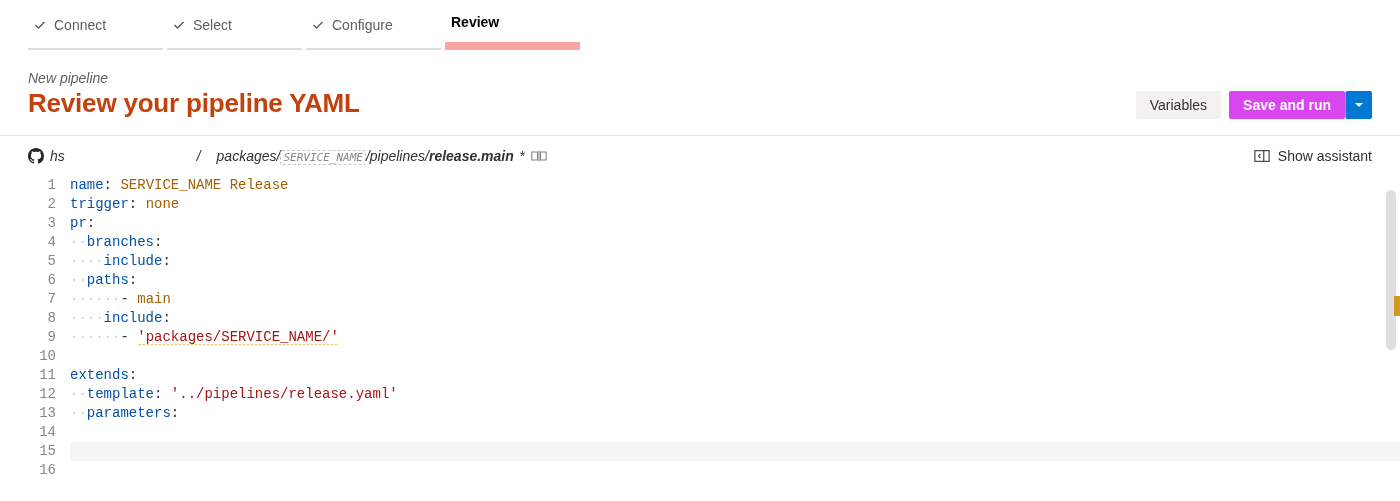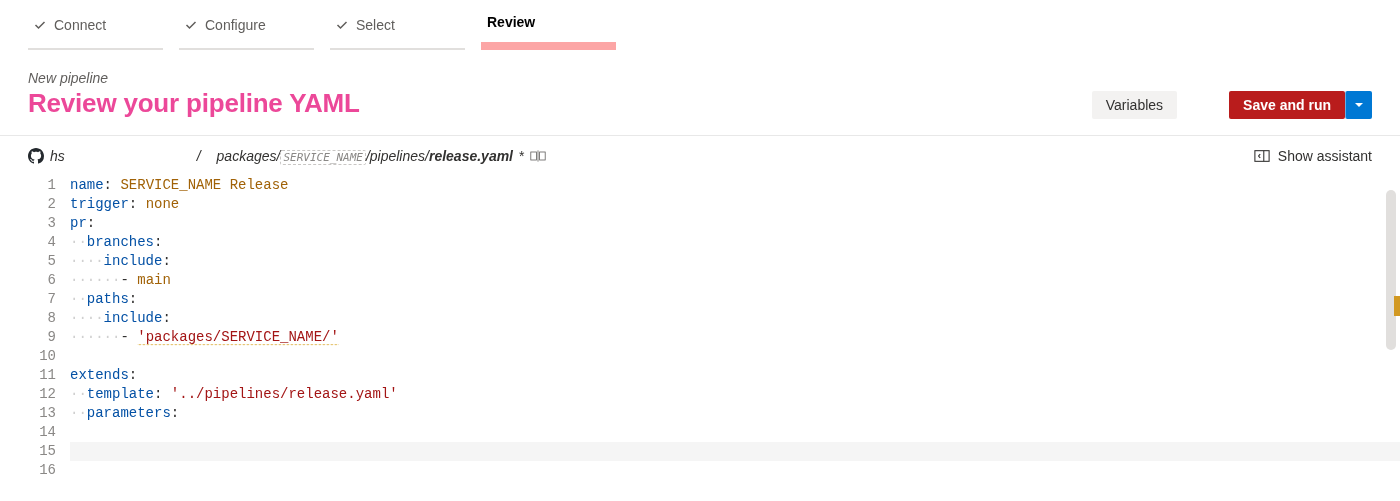--- a/index.html
+++ b/index.html
@@ -6,21 +6,21 @@
     body {
       font-family: -apple-system, BlinkMacSystemFont, "Segoe UI", Helvetica, Arial, sans-serif;
       background: #fff;
       color: #323130;
       width: 1400px;
     }
 
     
     .stepper {
       display: flex;
-      gap: 16px;
+      gap: 4px;
       padding: 0 28px;
       margin-top: 8px;
       border-bottom: 0;
     }
     .step {
       display: flex;
       align-items: center;
       gap: 8px;
       padding: 6px 12px 12px 6px;
       width: 135px;
@@ -51,43 +51,42 @@
     .breadcrumb {
       font-size: 14px;
       color: #605e5c;
       margin-bottom: 2px;
       font-style: italic;
     }
     .page-title {
       font-size: 26px;
       font-weight: 700;
       letter-spacing: -0.2px;
-      color: #ec4899;
+      color: #c2410c;
     }
     .actions {
       display: flex;
       gap: 8px;
       align-items: center;
     }
     .btn {
       font-size: 14px;
       padding: 6px 14px;
       border-radius: 2px;
       border: none;
       cursor: pointer;
     }
     .btn.secondary {
       background: #f3f2f1;
       color: #323130;
     }
     .btn.primary {
-      background: #b91c1c;
+      background: #d946ef;
       color: #fff;
       font-weight: 600;
-      margin-left: 44px;
     }
     .btn.chev {
       background: #0078d4;
       color: #fff;
       padding: 6px 8px;
       border-left: 1px solid rgba(255,255,255,.4);
     }
 
     
     .pathbar {
@@ -186,27 +185,27 @@
   <div class="step">
     <svg class="check" viewBox="0 0 16 16">
         <path fill="none" stroke="currentColor" stroke-width="2" d="M2 8l4 4 8-8"></path>
       </svg>
     <span>Connect</span>
   </div>
   <div class="step">
     <svg class="check" viewBox="0 0 16 16">
         <path fill="none" stroke="currentColor" stroke-width="2" d="M2 8l4 4 8-8"></path>
       </svg>
-    <span>Configure</span>
+    <span>Select</span>
   </div>
   <div class="step">
     <svg class="check" viewBox="0 0 16 16">
         <path fill="none" stroke="currentColor" stroke-width="2" d="M2 8l4 4 8-8"></path>
       </svg>
-    <span>Select</span>
+    <span>Configure</span>
   </div>
   <div class="step active">
 
     <span>Review</span>
   </div>
 </div>
 
 <div class="title-row">
   <div>
     <div class="breadcrumb">New pipeline</div>
@@ -228,21 +227,21 @@
 <div class="pathbar">
   <div class="pathbar-left">
     <svg class="gh-icon" viewBox="0 0 16 16">
         <path fill="#24292e" d="M8 0C3.58 0 0 3.58 0 8c0 3.54 2.29 6.53 5.47 7.59.4.07.55-.17.55-.38 0-.19-.01-.82-.01-1.49-2.01.37-2.53-.49-2.69-.94-.09-.23-.48-.94-.82-1.13-.28-.15-.68-.52-.01-.53.63-.01 1.08.58 1.23.82.72 1.21 1.87.87 2.33.66.07-.52.28-.87.51-1.07-1.78-.2-3.64-.89-3.64-3.95 0-.87.31-1.59.82-2.15-.08-.2-.36-1.02.08-2.12 0 0 .67-.21 2.2.82.64-.18 1.32-.27 2-.27.68 0 1.36.09 2 .27 1.53-1.04 2.2-.82 2.2-.82.44 1.1.16 1.92.08 2.12.51.56.82 1.27.82 2.15 0 3.07-1.87 3.75-3.65 3.95.29.25.54.73.54 1.48 0 1.07-.01 1.93-.01 2.2 0 .21.15.46.55.38A8.013 8.013 0 0016 8c0-4.42-3.58-8-8-8z"></path>
       </svg>
     <span class="path-seg">hs</span>
     <span style="width:120px"></span>
     <span class="path-seg">/</span>
     <span>&nbsp;</span>
     <span>
-      <span class="path-seg">packages/</span><span class="path-seg placeholder">SERVICE_NAME</span><span class="path-seg">/pipelines/</span><span class="path-seg bold">release.yaml</span>
+      <span class="path-seg">packages/</span><span class="path-seg placeholder">SERVICE_NAME</span><span class="path-seg">/pipelines/</span><span class="path-seg bold">release.main</span>
     </span>
     <span class="dirty">*</span>
     <svg class="rename-icon" viewBox="0 0 20 14">
         <rect x="1" y="2" width="7" height="10" fill="none" stroke="currentColor"></rect>
         <rect x="12" y="2" width="7" height="10" fill="none" stroke="currentColor"></rect>
         <line x1="10" y1="0" x2="10" y2="14" stroke="currentColor"></line>
       </svg>
   </div>
   <div class="assistant">
     <svg viewBox="0 0 18 14">
@@ -272,22 +271,22 @@
       <div>14</div>
       <div>15</div>
       <div>16</div>
     </div>
   <div class="code" id="code">
       <div class="code-line"><span class="tok-key">name</span><span class="tok-colon">:</span> <span class="tok-scalar">SERVICE_NAME Release</span></div>
       <div class="code-line"><span class="tok-key">trigger</span><span class="tok-colon">:</span> <span class="tok-scalar">none</span></div>
       <div class="code-line"><span class="tok-key">pr</span><span class="tok-colon">:</span></div>
       <div class="code-line"><span class="ws">··</span><span class="tok-key">branches</span><span class="tok-colon">:</span></div>
       <div class="code-line"><span class="ws">····</span><span class="tok-key">include</span><span class="tok-colon">:</span></div>
+      <div class="code-line"><span class="ws">··</span><span class="tok-key">paths</span><span class="tok-colon">:</span></div>
       <div class="code-line"><span class="ws">······</span><span class="tok-plain">- </span><span class="tok-scalar">main</span></div>
-      <div class="code-line"><span class="ws">··</span><span class="tok-key">paths</span><span class="tok-colon">:</span></div>
       <div class="code-line"><span class="ws">····</span><span class="tok-key">include</span><span class="tok-colon">:</span></div>
       <div class="code-line"><span class="ws">······</span><span class="tok-plain">- </span><span class="tok-str squiggle">'packages/SERVICE_NAME/'</span></div>
       <div class="code-line"></div>
       <div class="code-line"><span class="tok-key">extends</span><span class="tok-colon">:</span></div>
       <div class="code-line"><span class="ws">··</span><span class="tok-key">template</span><span class="tok-colon">:</span> <span class="tok-str">'../pipelines/release.yaml'</span></div>
       <div class="code-line"><span class="ws">··</span><span class="tok-key">parameters</span><span class="tok-colon">:</span></div>
       <div class="code-line"></div>
       <div class="code-line cursor-line"></div>
     </div>
 </div>

